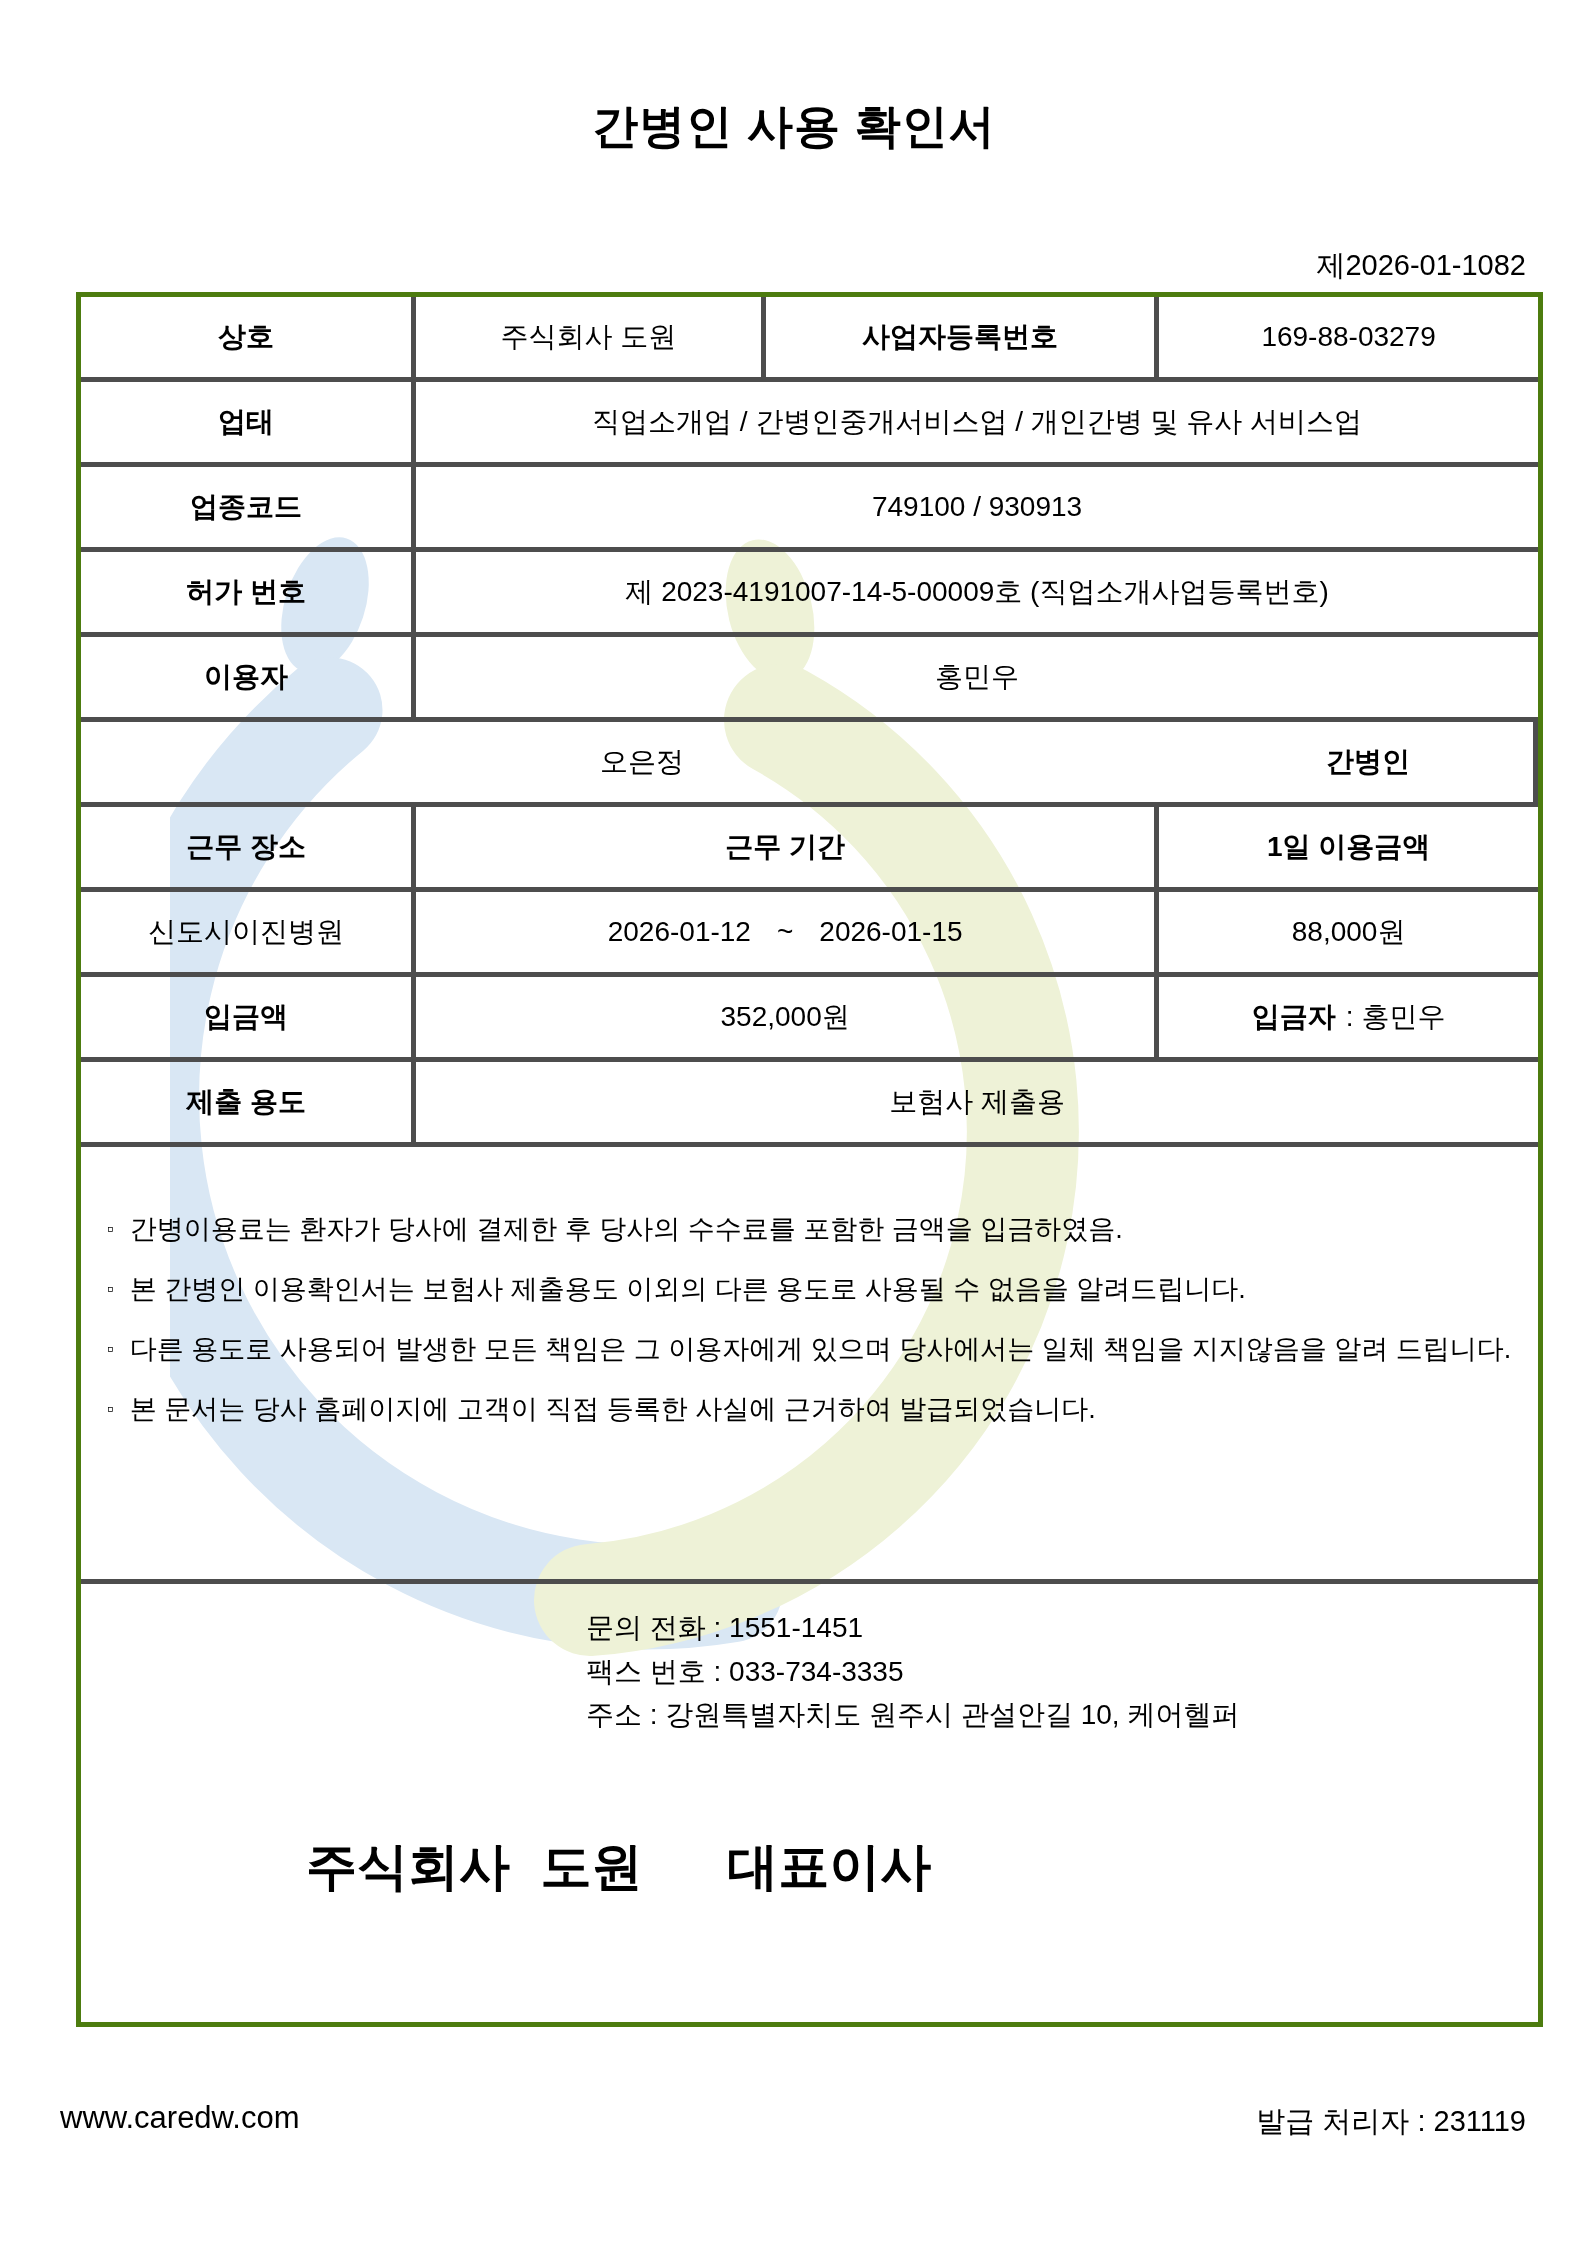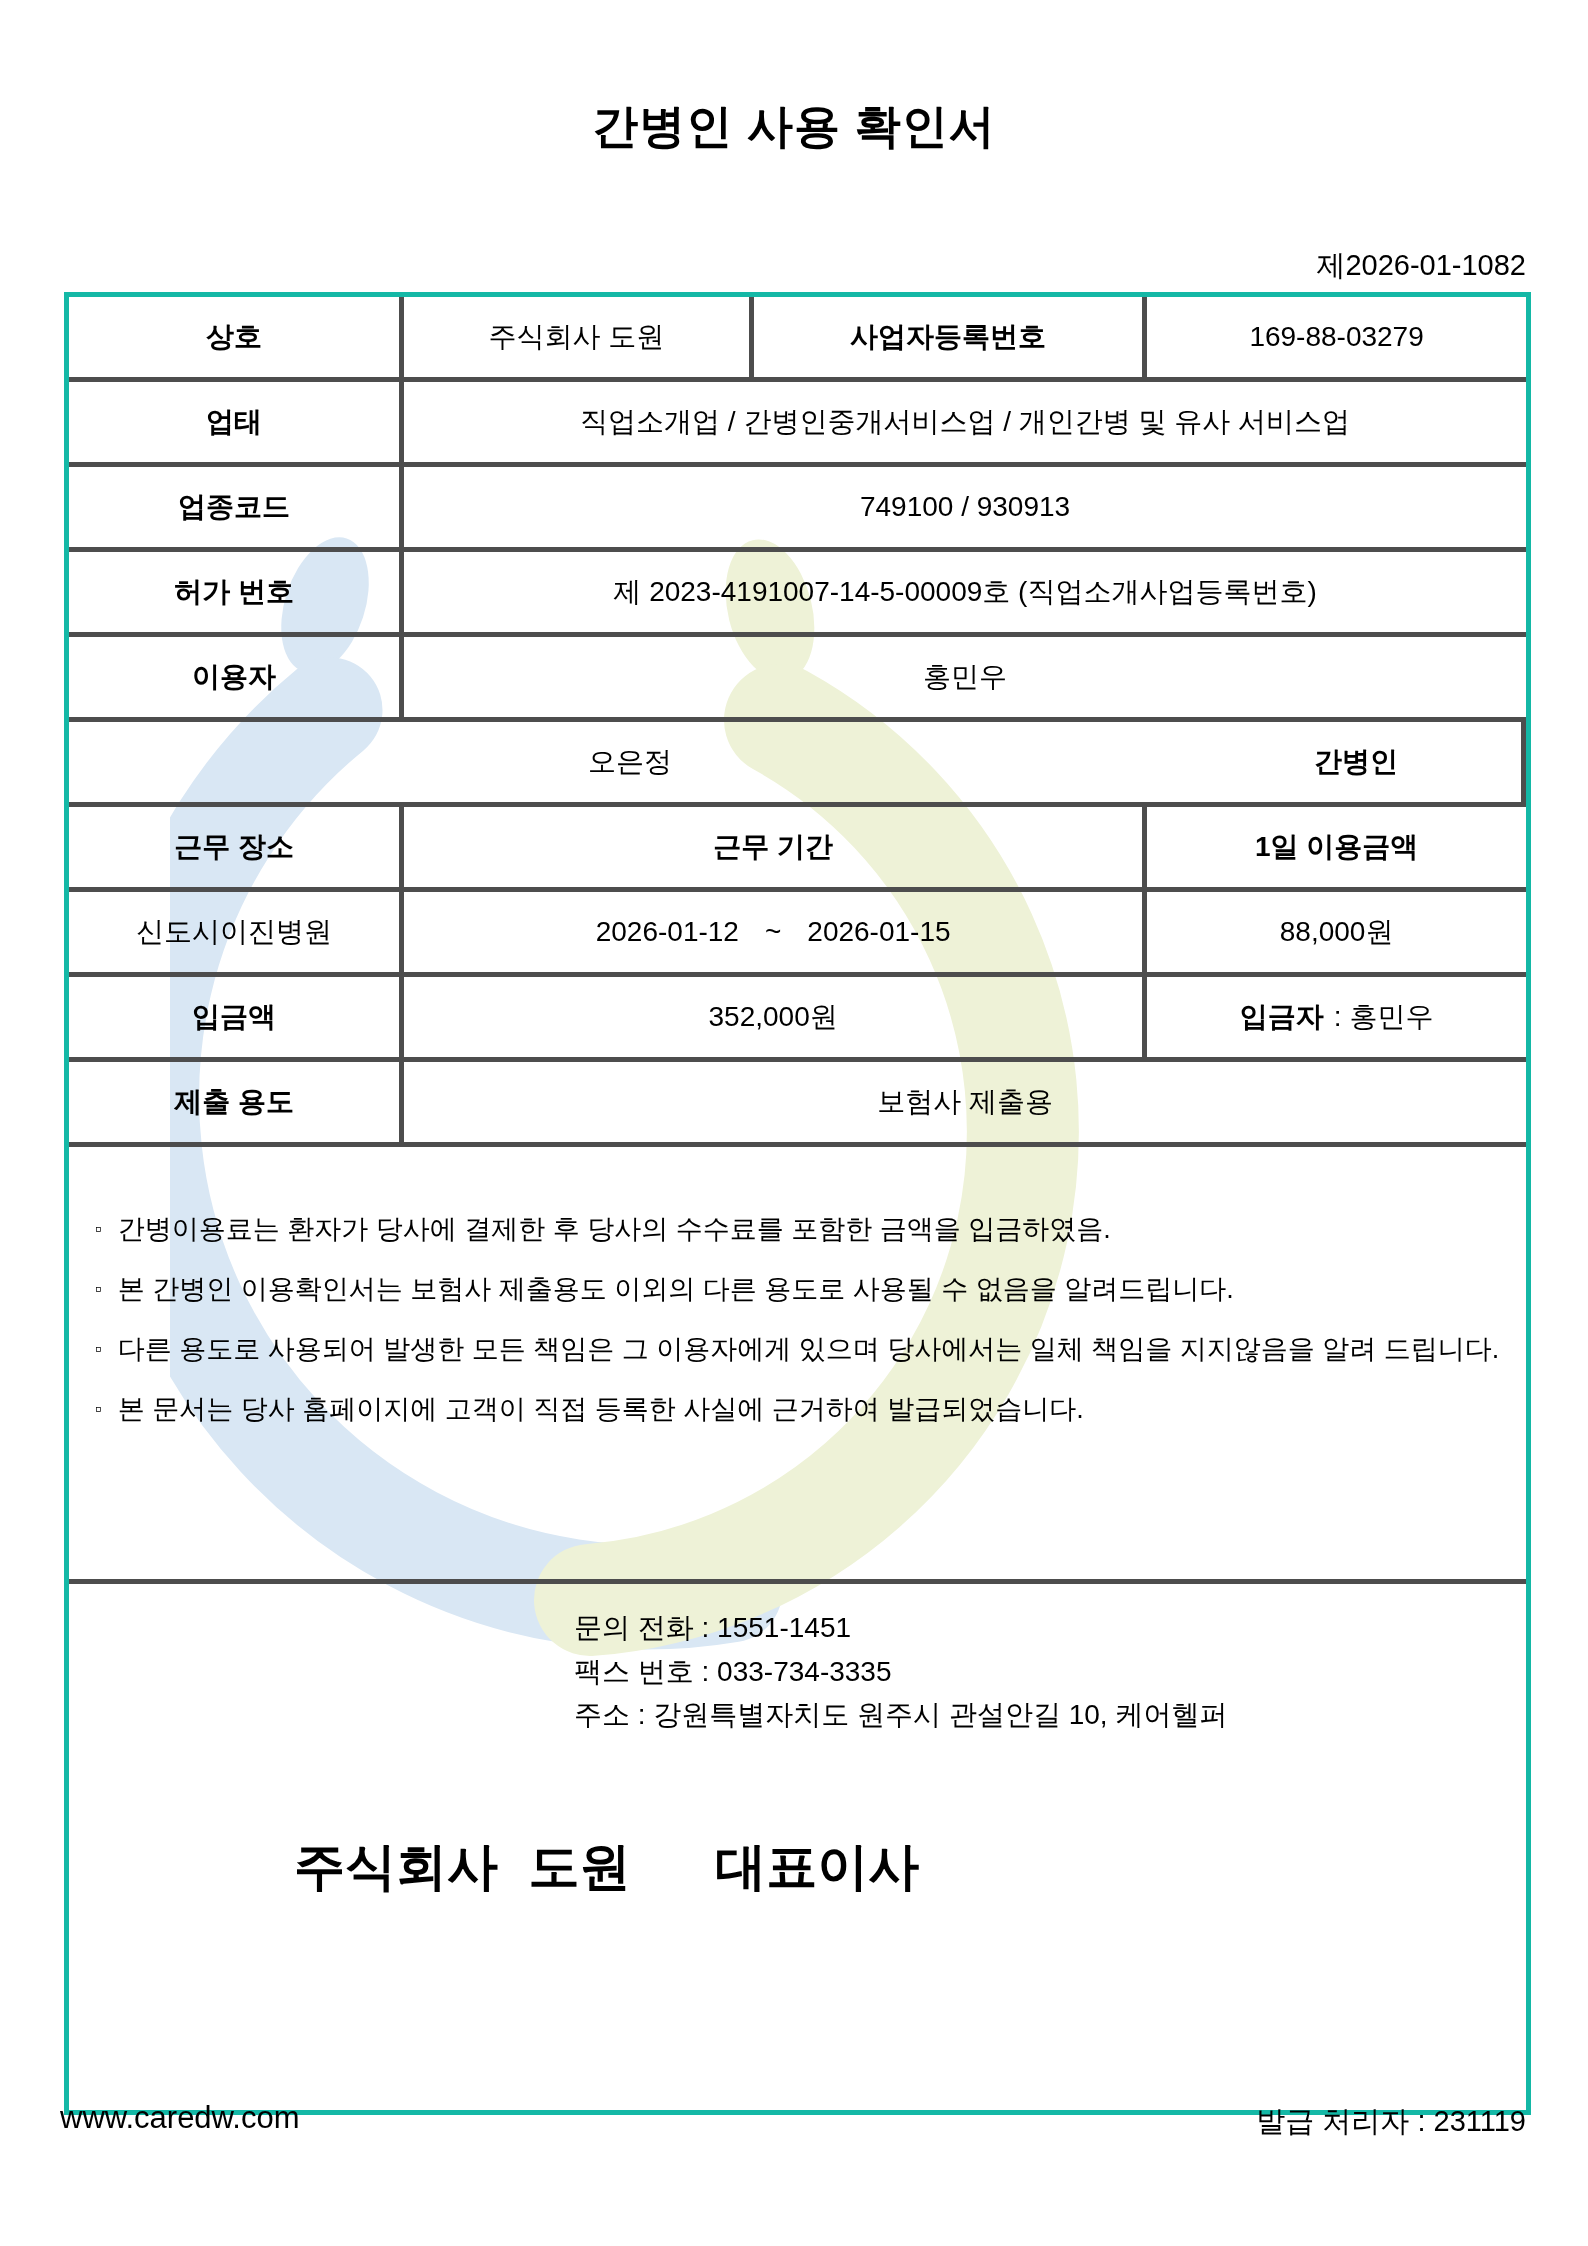--- a/index.html
+++ b/index.html
@@ -14,22 +14,22 @@
   .title {
     position:absolute; top:96px; left:0; width:100%;
     text-align:center; font-size:46px; font-weight:bold; letter-spacing:1px; z-index:2;
   }
   .doc-number {
     position:absolute; top:246px; right:62px;
     font-size:29px; z-index:2;
   }
   
   .main-table {
-    position:absolute; top:292px; left:64px; width:1467px;
-    border:5px solid #14b8a6; z-index:1; background:transparent;
+    position:absolute; top:292px; left:76px; width:1467px;
+    border:5px solid #4d7c0f; z-index:1; background:transparent;
   }
   .row { display:flex; border-bottom:5px solid #4d4d4d; }
   .row:last-child { border-bottom:none; }
   .cell {
     display:flex; align-items:center; justify-content:center;
     font-size:28px; text-align:center; border-right:5px solid #4d4d4d; padding:0 10px;
   }
   .cell.last { border-right:none; }
   .label { font-weight:bold; }
   .h85  { height:85px; }
@@ -44,21 +44,21 @@
   .depositor-sep { margin:0 8px 0 10px; }
   
   .notes-cell {
     display:block; height:432px; text-align:left; border-right:none;
     padding:62px 20px 20px 16px; font-size:27px; line-height:1.52;
   }
   .note-item { margin-bottom:19px; }
   .note-bullet { font-size:19px; vertical-align:3px; margin:0 16px 0 10px; }
   
   .bottom-cell {
-    display:block; position:relative; height:526px; border-right:none;
+    display:block; position:relative; height:438px; border-right:none;
     text-align:left; padding:0;border-radius:7px;
   }
   .contact { margin:22px 0 0 505px; font-size:28px; line-height:1.56; }
   .signature { margin:96px 0 0 225px; font-size:51px; font-weight:bold;font-family:Liberation Mono, monospace; }
   .sig-role { margin-left:54px; }
   .stamp {
     position:absolute; left:872px; top:166px; width:226px; height:226px;
     border:11px solid #9c3232; border-radius:5px; background:rgba(255,255,255,0.25);
     display:flex; flex-direction:column; align-items:center; justify-content:center;
     color:#9c3232; font-weight:bold; font-size:49px; line-height:1.28; letter-spacing:3px;

